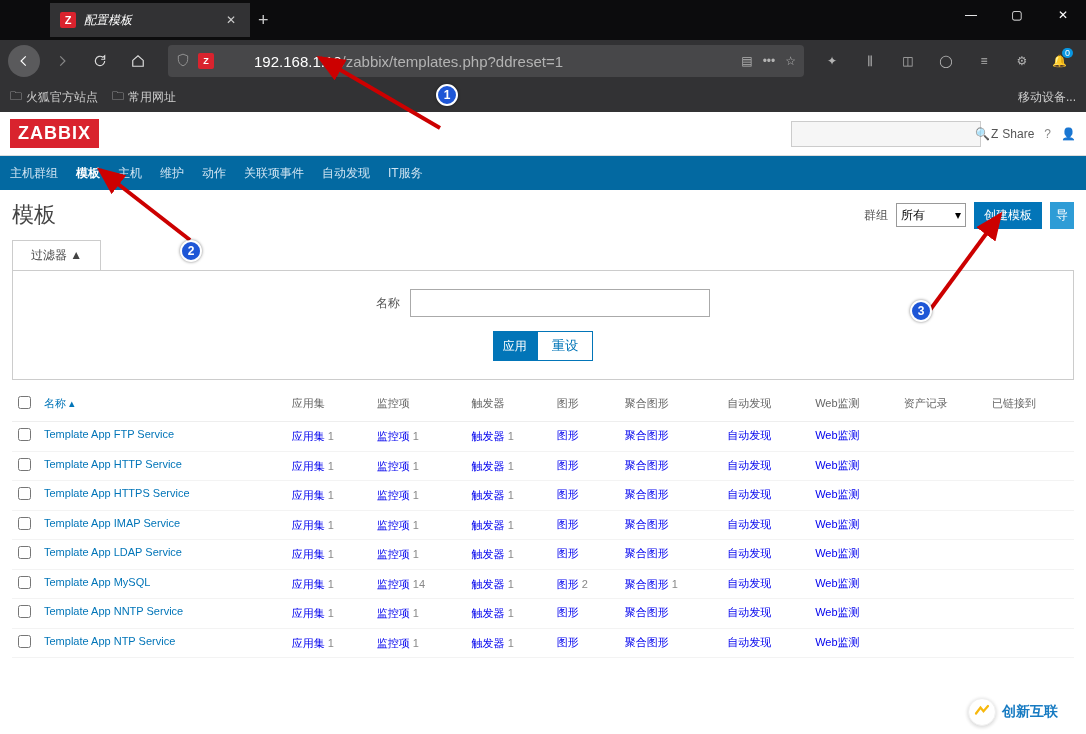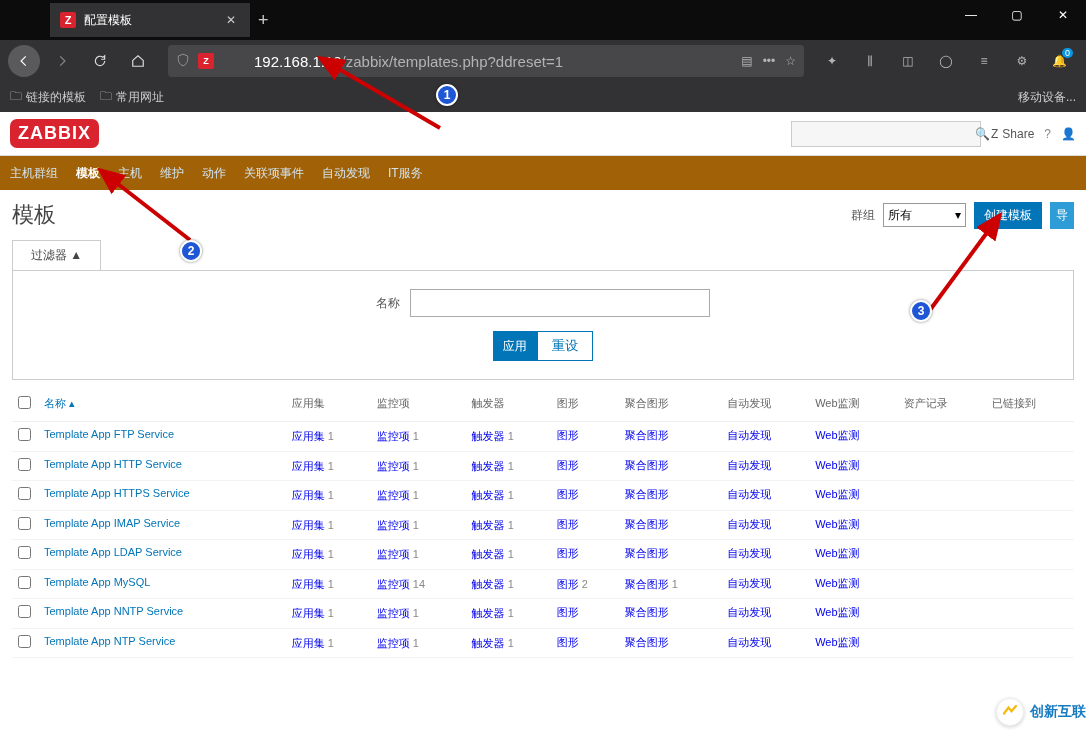--- a/index.html
+++ b/index.html
@@ -4,21 +4,21 @@
 <style>
 * { box-sizing: border-box; margin: 0; padding: 0; }
 body { font-family: Arial, sans-serif; font-size: 12px; background: #fff; width: 1086px; height: 734px; overflow: hidden; position: relative; }
 a { text-decoration: none; }
 
 
 .browser-chrome { background: #0c0c0d; color: #fff; }
 .tab-bar { display: flex; align-items: center; height: 40px; background: #0c0c0d; padding-left: 50px; }
 .tab { display: flex; align-items: center; background: #323234; height: 34px; padding: 0 10px; min-width: 200px; gap: 8px; }
 .tab .favicon { width: 16px; height: 16px; background: #d9232e; display: inline-flex; align-items: center; justify-content: center; color: #fff; font-weight: bold; font-size: 11px; border-radius: 2px; }
-.tab-title { color: #fff; font-size: 12px; flex: 1; }
+.tab-title { color: #fff; font-size: 12px; flex: 1; font-style: italic; }
 .tab-close { width: 18px; height: 18px; display: inline-flex; align-items: center; justify-content: center; color: #ccc; cursor: pointer; }
 .tab-add { margin-left: 8px; color: #ccc; font-size: 18px; cursor: pointer; }
 .window-controls { position: absolute; right: 0; top: 0; display: flex; }
 .window-controls div { width: 46px; height: 30px; display: flex; align-items: center; justify-content: center; color: #fff; cursor: pointer; }
 
 .nav-bar { display: flex; align-items: center; height: 42px; padding: 0 8px; gap: 6px; background: #323234; }
 .nav-arrow { width: 32px; height: 32px; display: flex; align-items: center; justify-content: center; border-radius: 4px; cursor: pointer; }
 .nav-arrow.back { background: #5a5a5c; border-radius: 16px; }
 .nav-arrow svg { fill: #ddd; }
 .url-bar { flex: 1; display: flex; align-items: center; background: #474749; border-radius: 4px; height: 32px; padding: 0 8px; margin: 0 8px; gap: 8px; }
@@ -30,38 +30,38 @@
 .toolbar-icons { display: flex; gap: 10px; padding-right: 4px; }
 .toolbar-icons div { width: 28px; height: 28px; display: flex; align-items: center; justify-content: center; color: #b3b3b3; cursor: pointer; position: relative; }
 .bell-badge { position: absolute; top: 1px; right: 1px; background: #0996e1; color: #fff; font-size: 9px; border-radius: 6px; padding: 0 3px; }
 
 .bookmark-bar { display: flex; align-items: center; height: 30px; padding: 0 10px; gap: 14px; background: #323234; color: #ccc; font-size: 12px; justify-content: space-between; }
 .bm-left { display: flex; gap: 14px; }
 .bm-item { display: flex; align-items: center; gap: 4px; cursor: pointer; }
 
 
 .zbx-header { display: flex; align-items: center; height: 44px; padding: 0 10px; border-bottom: 1px solid #ddd; }
-.zbx-logo { background: #d9232e; color: #fff; font-weight: bold; font-size: 18px; padding: 4px 8px; letter-spacing: 1px; border-radius: 7px; }
+.zbx-logo { background: #d9232e; color: #fff; font-weight: bold; font-size: 18px; padding: 4px 8px; letter-spacing: 1px; }
 .zbx-topnav { display: flex; gap: 18px; margin-left: 22px; }
 .zbx-topnav a { color: #333; font-size: 13px; }
 .zbx-topnav a.sel { color: #0275b8; }
 .zbx-header-right { margin-left: auto; display: flex; align-items: center; gap: 10px; }
 .zbx-search { display: flex; align-items: center; background: #f6f6f6; border: 1px solid #ccc; height: 26px; width: 190px; padding: 0 6px; }
 .zbx-search input { border: 0; background: transparent; flex: 1; outline: none; }
 .zbx-share { display: flex; align-items: center; gap: 4px; color: #555; font-size: 12px; }
 .zbx-header-ico { color: #888; cursor: pointer; }
 
-.zbx-subnav { display: flex; align-items: center; height: 34px; background: #a16207; padding: 0 10px; gap: 18px; }
+.zbx-subnav { display: flex; align-items: center; height: 34px; background: #0369a1; padding: 0 10px; gap: 18px; }
 .zbx-subnav a { color: #d0e4f2; font-size: 12px; }
 .zbx-subnav a.sel { color: #fff; font-weight: bold; }
 
 .page-header { display: flex; align-items: center; padding: 10px 12px; }
 .page-title { font-size: 22px; color: #444; }
 .page-header-right { margin-left: auto; display: flex; align-items: center; gap: 8px; }
-.grp-select { border: 1px solid #999; height: 24px; width: 83px; background: #fff; padding: 0 4px; display: flex; align-items: center; justify-content: space-between; }
+.grp-select { border: 1px solid #999; height: 24px; width: 70px; background: #fff; padding: 0 4px; display: flex; align-items: center; justify-content: space-between; }
 .btn-primary { background: #0275b8; color: #fff; border: 0; padding: 5px 10px; font-size: 12px; cursor: pointer; }
 .btn-alt { background: #2e9cd6; color: #fff; border: 0; padding: 5px 6px; font-size: 12px; cursor: pointer; }
 
 .filter-wrap { margin: 0 12px; }
 .filter-tab-row { display: flex; justify-content: flex-start; }
 .filter-tab { background: #fff; border: 1px solid #ccc; border-bottom: 0; padding: 6px 18px; font-size: 12px; color: #444; cursor: pointer; }
 .filter-body { border: 1px solid #ccc; padding: 18px; display: flex; flex-direction: column; align-items: center; gap: 14px; }
 .filter-row { display: flex; align-items: center; gap: 10px; }
 .filter-row label { color: #555; }
 .filter-row input { width: 300px; height: 28px; border: 1px solid #aaa; padding: 0 6px; }
@@ -75,21 +75,21 @@
 td { padding: 6px; font-size: 11px; border-bottom: 1px solid #f3f3f3; vertical-align: top; color: #0275b8; }
 td.name a { color: #0275b8; }
 td .cnt { color: #888; }
 td .stacked { line-height: 1.5; }
 .cb-col { width: 26px; }
 
 
 .arrow { position: absolute; pointer-events: none; }
 .num-badge { position: absolute; width: 22px; height: 22px; border-radius: 11px; background: #1e56d6; border: 2px solid #fff; color: #fff; font-size: 12px; font-weight: bold; display: flex; align-items: center; justify-content: center; pointer-events: none; box-shadow: 0 0 3px rgba(0,0,0,.5); }
 
-.watermark { position: absolute; right: 0; bottom: 8px; display: flex; align-items: center; gap: 6px; opacity: .95; }
+.watermark { position: absolute; right: 28px; bottom: 8px; display: flex; align-items: center; gap: 6px; opacity: .95; }
 .watermark .wm-ico { width: 28px; height: 28px; border-radius: 14px; background: #fff; border: 1px solid #eee; display: flex; align-items: center; justify-content: center; box-shadow: 0 1px 4px rgba(0,0,0,.2); }
 .watermark .wm-txt { color: #0b74bf; font-size: 14px; font-weight: bold; }
 </style>
 </head>
 <body>
 
 <div class="browser-chrome">
   <div class="tab-bar">
     <div class="tab">
       <span class="favicon">Z</span>
@@ -145,21 +145,21 @@
       <div>≡</div>
       <div>⚙</div>
       <div>🔔<span class="bell-badge">0</span></div>
     </div>
   </div>
 
   <div class="bookmark-bar">
     <div class="bm-left">
       <div class="bm-item">
           <span>🗀</span>
-          <span>链接的模板</span>
+          <span>火狐官方站点</span>
         </div>
       <div class="bm-item">
           <span>🗀</span>
           <span>常用网址</span>
         </div>
     </div>
     <div class="bm-item">
         <span>移动设备...</span>
       </div>
   </div>

